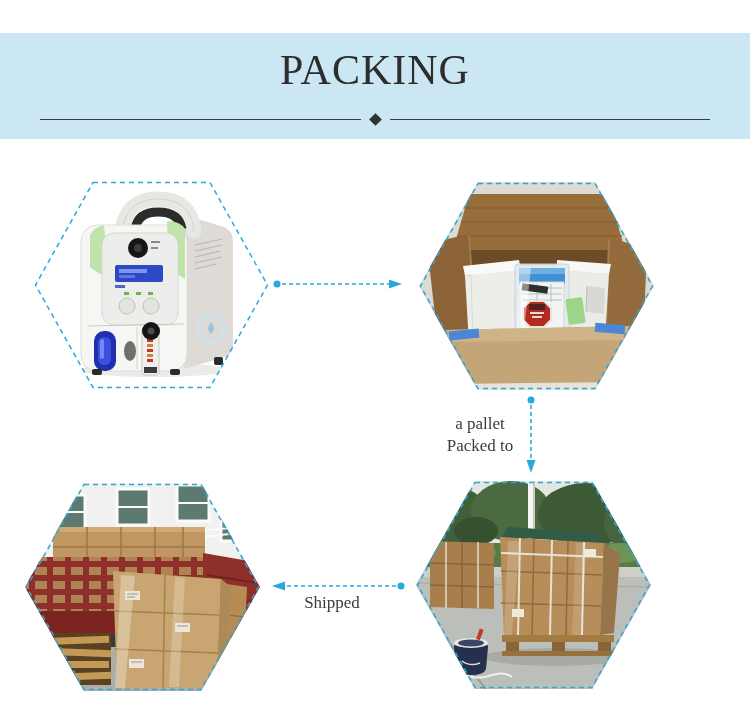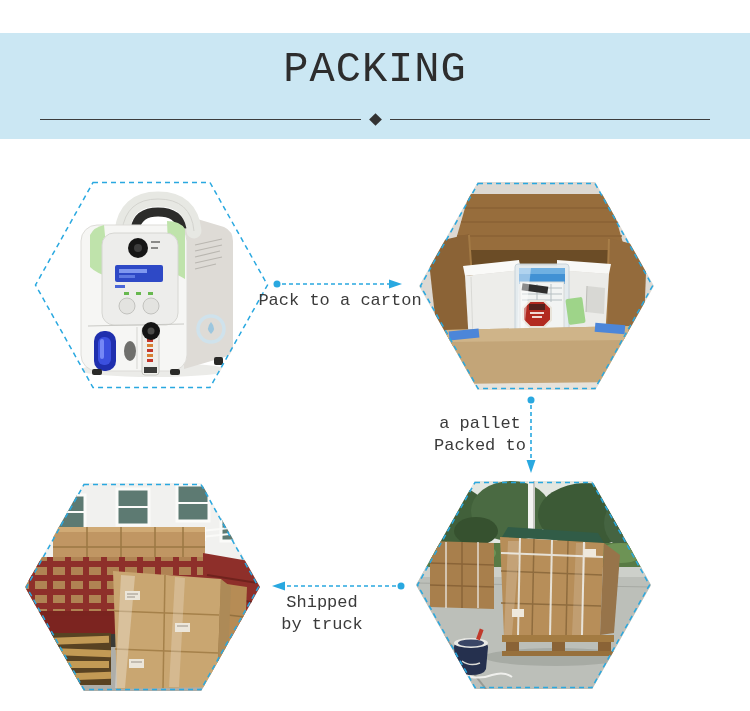--- a/index.html
+++ b/index.html
@@ -1,17 +1,17 @@
 <!DOCTYPE html>
 <html><head>
 <meta charset="utf-8">
 <style>
   html,body{margin:0;padding:0;background:#fff;}
   .page{position:relative;width:750px;height:711px;background:#ffffff;overflow:hidden;
-        font-family:Liberation Mono, monospace;}
+        font-family:Liberation Serif, serif;}
   
   .banner{position:absolute;left:0;top:33px;width:750px;height:106px;background:#cbe7f3;}
   .title{margin:0;position:absolute;top:13px;left:0;right:0;text-align:center;
          font-size:42px;font-weight:400;letter-spacing:1px;color:#2d2d2d;}
   .divider{position:absolute;left:40px;right:40px;top:82px;display:flex;align-items:center;}
   .divider .seg{flex:1;height:1px;background:#3c3c3c;}
   .diamond{width:9px;height:9px;background:#323232;transform:rotate(45deg);margin:0 10px;flex:none;}
   
   .content{position:absolute;left:0;top:139px;width:750px;height:572px;}
   .hex{position:absolute;}
@@ -355,27 +355,25 @@
       <polygon points="2.5,65 7,78 11.5,65" fill="#29a8e0"></polygon>
     </svg>
 
     <svg class="arrow" style="left:270px;top:440px;" width="136" height="14" viewBox="0 0 136 14">
       <circle cx="131" cy="7" r="3.5" fill="#29a8e0"></circle>
       <line x1="126" y1="7" x2="15" y2="7" stroke="#29a8e0" stroke-width="1.6" stroke-dasharray="4 3"></line>
       <polygon points="15,2.5 2,7 15,11.5" fill="#29a8e0"></polygon>
     </svg>
 
     <div class="caption" style="left:258px;top:151px;width:164px;">
-      <span>Pack to a carton</span>
     </div>
 
     <div class="caption" style="left:428px;top:274px;width:104px;">
       <span>a pallet</span>
       <span>Packed to</span>
     </div>
 
-    <div class="caption" style="left:262px;top:453px;width:120px;text-align:center;">
+    <div class="caption" style="left:272px;top:453px;width:120px;text-align:center;">
       <span>Shipped</span>
-      <span>by truck</span>
     </div>
 
   </div>
 </div>
 
 </body></html>

